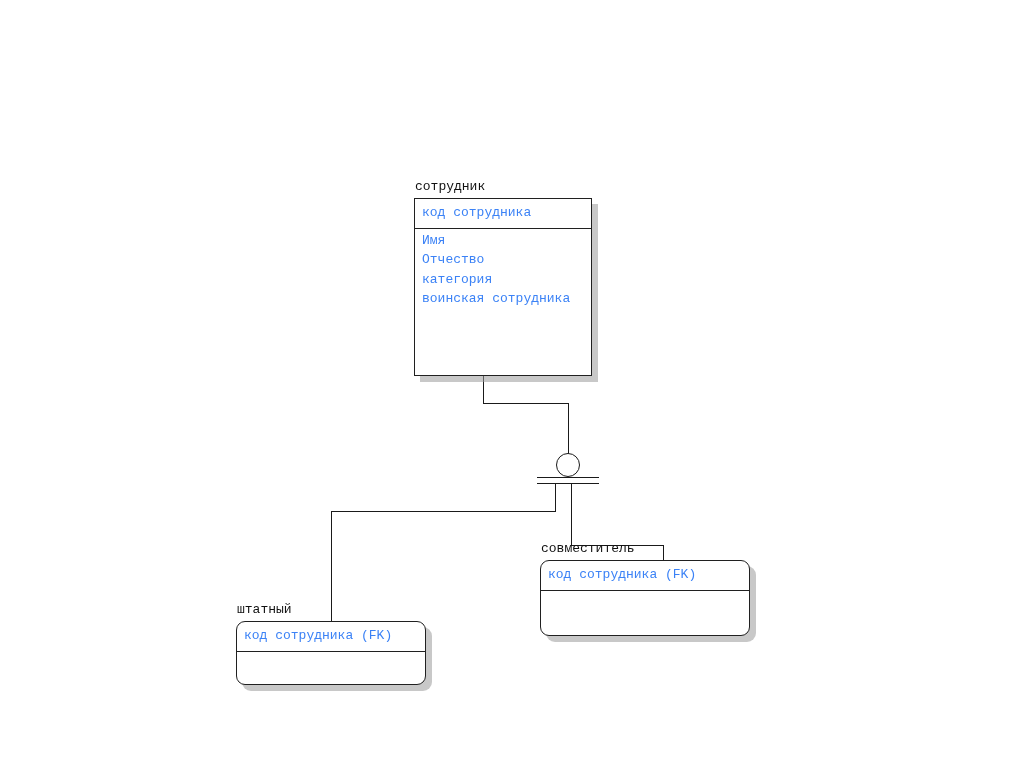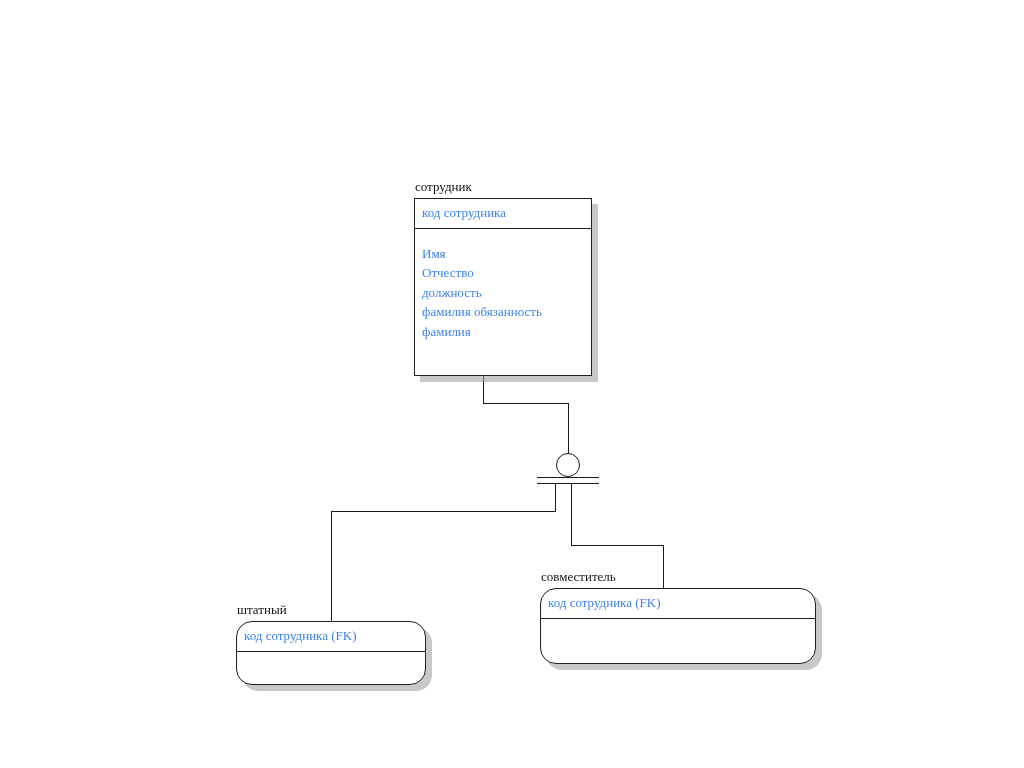--- a/index.html
+++ b/index.html
@@ -5,21 +5,21 @@
   html, body {
     margin: 0;
     padding: 0;
     background: #ffffff;
   }
   #canvas {
     position: relative;
     width: 1024px;
     height: 768px;
     background: #ffffff;
-    font-family: Liberation Serif, serif;
+    font-family: Liberation Mono, monospace;
     overflow: hidden;
   }
 
   
   .entity {
     position: absolute;
     box-sizing: border-box;
   }
   .entity-title {
     position: absolute;
@@ -47,31 +47,31 @@
     top: 6px;
     width: 100%;
     height: 100%;
     box-sizing: border-box;
     background: #9a9a9a;
     opacity: 0.55;
     z-index: 1;
   }
   .rounded .entity-body,
   .rounded .entity-shadow {
-    border-radius: 16px;
+    border-radius: 9px;
   }
 
   .pk-section {
     box-sizing: border-box;
     border-bottom: 1px solid #202020;
     padding: 4px 7px 5px 7px;
   }
   .attr-section {
     box-sizing: border-box;
-    padding: 15px 7px 4px 7px;
+    padding: 2px 7px 4px 7px;
   }
   .attr-line {
     font-size: 13px;
     line-height: 19.5px;
     color: #3b82f6;
     white-space: nowrap;
   }
 
   
   .line-h {
@@ -111,23 +111,22 @@
   <div class="entity" id="ent-supertype" style="left:414px; top:198px; width:178px; height:178px;">
     <div class="entity-title">сотрудник</div>
     <div class="entity-shadow"></div>
     <div class="entity-body">
       <div class="pk-section">
         <div class="attr-line">код сотрудника</div>
       </div>
       <div class="attr-section">
         <div class="attr-line">Имя</div>
         <div class="attr-line">Отчество</div>
-        <div class="attr-line">должность</div>
-        <div class="attr-line">фамилия обязанность</div>
-        <div class="attr-line">фамилия</div>
+        <div class="attr-line">категория</div>
+        <div class="attr-line">воинская сотрудника</div>
       </div>
     </div>
   </div>
 
   <div class="line-v" style="left:483px; top:376px; height:28px;"></div>
   <div class="line-h" style="left:483px; top:403px; width:86px;"></div>
   <div class="line-v" style="left:568px; top:403px; height:52px;"></div>
 
   <div class="subtype-circle" style="left:556px; top:453px; width:24px; height:24px;"></div>
   <div class="subtype-bar" style="left:537px; top:477px; width:62px;"></div>
@@ -144,21 +143,21 @@
   <div class="entity rounded" id="ent-shtatny" style="left:236px; top:621px; width:190px; height:64px;">
     <div class="entity-title">штатный</div>
     <div class="entity-shadow"></div>
     <div class="entity-body">
       <div class="pk-section">
         <div class="attr-line">код сотрудника (FK)</div>
       </div>
     </div>
   </div>
 
-  <div class="entity rounded" id="ent-sovmestitel" style="left:540px; top:588px; width:276px; height:76px;">
+  <div class="entity rounded" id="ent-sovmestitel" style="left:540px; top:560px; width:210px; height:76px;">
     <div class="entity-title">совместитель</div>
     <div class="entity-shadow"></div>
     <div class="entity-body">
       <div class="pk-section">
         <div class="attr-line">код сотрудника (FK)</div>
       </div>
     </div>
   </div>
 
 </div>

